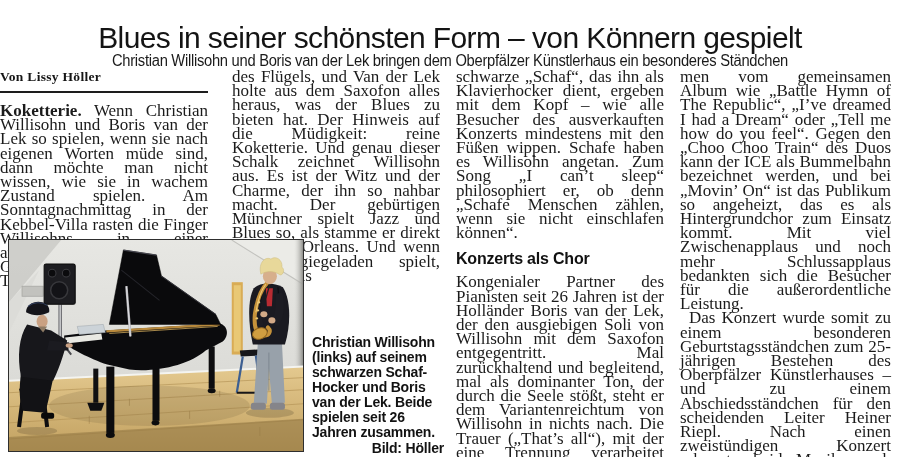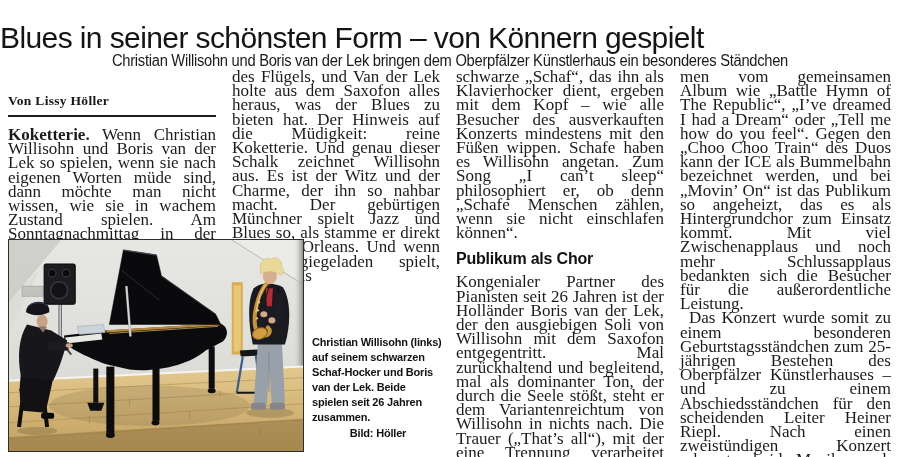--- a/index.html
+++ b/index.html
@@ -2,32 +2,32 @@
 <html><head>
 <meta charset="utf-8">
 <style>
   html,body { margin:0; padding:0; background:#ffffff; }
   .page {
     position:relative; width:900px; height:457px; overflow:hidden;
     background:#ffffff; color:#1b1b1b;
     font-family:"Liberation Serif", serif;
   }
   .headline {
-    position:absolute; top:1px; left:0; width:900px; 
+    position:absolute; top:1px; left:0; width:900px; text-align:center;
     font-family:"Liberation Sans", sans-serif; font-weight:400;
     font-size:30px; letter-spacing:-0.6px; color:#141414; white-space:nowrap;
   }
   .subhead-line {
     position:absolute; top:39px; left:0; width:900px; text-align:center;
     font-family:"Liberation Sans", sans-serif; font-weight:400;
     font-size:16px; letter-spacing:-0.3px; color:#1a1a1a; white-space:nowrap;
     transform:scaleX(0.92); transform-origin:450px 0;
   }
   .col { position:absolute; top:70px; }
-  .col1 { left:8px;   width:208px; top:66px;margin-top:24px; }
+  .col1 { left:0;   width:208px; top:66px; }
   .col2 { left:232px; width:208px; }
   .col3 { left:456px; width:208px; }
   .col4 { left:680px; width:211px; }
   .byline {
     font-family:"Liberation Serif", serif; font-weight:700;
     font-size:13.5px; letter-spacing:0.3px; color:#161616; padding-top:3px;
   }
   .byline-rule { border-bottom:2px solid #1d1d1d; margin:6px 0 11px 0; }
   p.body {
     margin:0; font-size:17px; line-height:14.2px; text-align:justify;
@@ -42,23 +42,23 @@
   }
   figure.photo {
     position:absolute; left:8px; top:239px; width:296px; height:213px;
     margin:0; border:1.5px solid #2e2e2e; box-sizing:border-box;
     background:#dededa;
   }
   figure.photo svg { display:block; width:100%; height:100%; }
   .caption {
     position:absolute; left:312px; top:335px; width:132px;
     font-family:"Liberation Sans", sans-serif; font-weight:700;
-    font-size:11px; line-height:15px; letter-spacing:-0.2px; color:#121212;
-  }
-  .credit { display:block; text-align:center; margin-top:1px; }
+    font-size:14px; line-height:15px; letter-spacing:-0.2px; color:#121212;
+  }
+  .credit { display:block; text-align:right; margin-top:1px; }
 </style>
 </head>
 <body>
 
 <div class="page">
 
   <h1 class="headline">Blues in seiner schönsten Form – von Könnern gespielt</h1>
   <h2 class="subhead-line">Christian Willisohn und Boris van der Lek bringen dem Oberpfälzer Künstlerhaus ein besonderes Ständchen</h2>
 
   <div class="col col1">
@@ -66,21 +66,21 @@
     <div class="byline-rule"></div>
     <p class="body"><span class="lead-loc">Koketterie.</span> <span>Wenn Christian Willisohn und Boris van der Lek so spielen, wenn sie nach eigenen Worten müde sind, dann möchte man nicht wissen, wie sie in wachem Zustand spielen. Am Sonntagnachmittag in der Kebbel-Villa rasten die Finger Willisohns in einer atemberaubenden Geschwindigkeit über die Tasten</span></p>
   </div>
 
   <div class="col col2">
     <p class="body">des Flügels, und Van der Lek holte aus dem Saxofon alles heraus, was der Blues zu bieten hat. Der Hinweis auf die Müdigkeit: reine Koketterie. Und genau dieser Schalk zeichnet Willisohn aus. Es ist der Witz und der Charme, der ihn so nahbar macht. Der gebürtigen Münchner spielt Jazz und Blues so, als stamme er direkt aus New Orleans. Und wenn er energiegeladen spielt, wackelt das</p>
   </div>
 
   <div class="col col3">
     <p class="body">schwarze „Schaf“, das ihn als Klavierhocker dient, ergeben mit dem Kopf – wie alle Besucher des ausverkauften Konzerts mindestens mit den Füßen wippen. Schafe haben es Willisohn angetan. Zum Song „I can’t sleep“ philosophiert er, ob denn „Schafe Menschen zählen, wenn sie nicht einschlafen können“.</p>
-    <h3 class="section-subhead">Publikum als Chor</h3>
+    <h3 class="section-subhead">Konzerts als Chor</h3>
     <p class="body">Kongenialer Partner des Pianisten seit 26 Jahren ist der Holländer Boris van der Lek, der den ausgiebigen Soli von Willisohn mit dem Saxofon entgegentritt. Mal zurückhaltend und begleitend, mal als dominanter Ton, der durch die Seele stößt, steht er dem Variantenreichtum von Willisohn in nichts nach. Die Trauer („That’s all“), mit der eine Trennung verarbeitet wird, und die Leichtigkeit des Blues („Makin’ Whoopee“) vereinten die beiden Musiker perfekt.</p>
     <p class="body indent">Einige der Lieder, die am Sonntagnachmittag zu hören waren, stam-</p>
   </div>
 
   <div class="col col4">
     <p class="body">men vom gemeinsamen Album wie „Battle Hymn of The Republic“, „I’ve dreamed I had a Dream“ oder „Tell me how do you feel“. Gegen den „Choo Choo Train“ des Duos kann der ICE als Bummelbahn bezeichnet werden, und bei „Movin’ On“ ist das Publikum so angeheizt, das es als Hintergrundchor zum Einsatz kommt. Mit viel Zwischenapplaus und noch mehr Schlussapplaus bedankten sich die Besucher für die außerordentliche Leistung.</p>
     <p class="body indent">Das Konzert wurde somit zu einem besonderen Geburtstagsständchen zum 25-jährigen Bestehen des Oberpfälzer Künstlerhauses – und zu einem Abschiedsständchen für den scheidenden Leiter Heiner Riepl. Nach einen zweistündigen Konzert erkannten beide Musiker nach der ersten Zugabe: „Hier können wir nicht fliehen!“ Mit der Van-Morrison-Ballade „Have I told you lately“, einer eindringliche Liebeserklärung, setzten sie dann doch das Ende eines fulminanten Konzerts.</p>
   </div>
 
   <figure class="photo">

